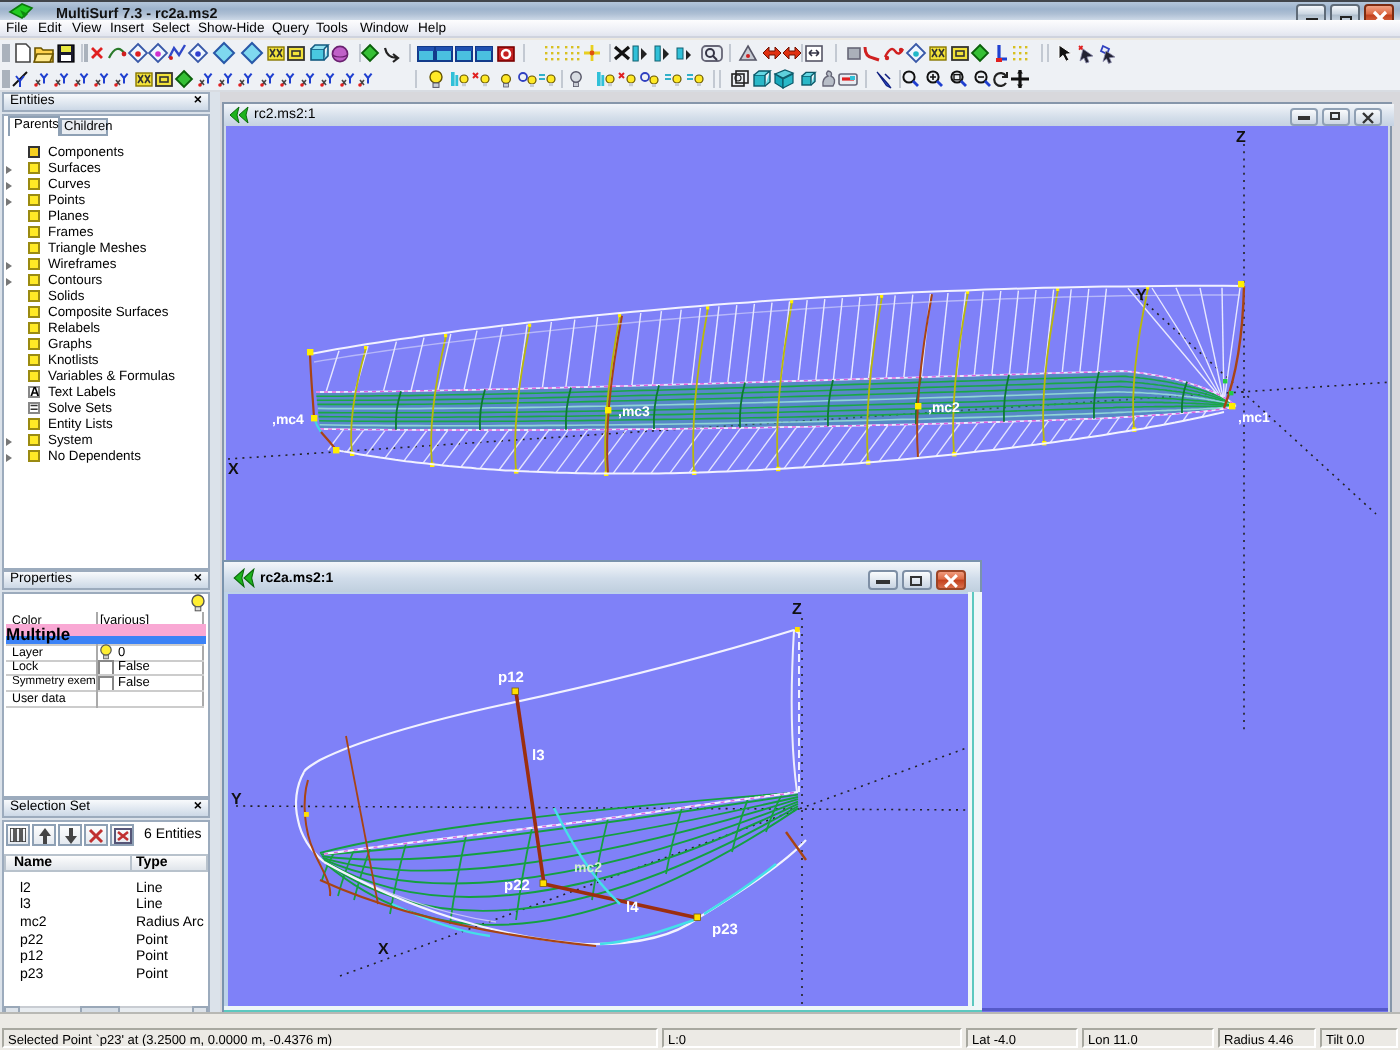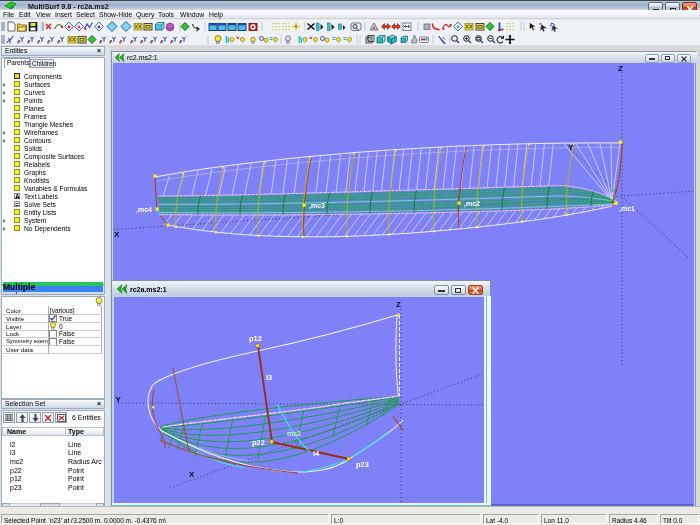--- a/index.html
+++ b/index.html
@@ -41,21 +41,21 @@
 </style>
 </head>
 <body>
 <div id="app">
 
   <div id="titlebar"></div>
   <svg class="abs" style="left:3px;top:1px" width="22" height="9" viewBox="0 0 22 9">
     <path d="M2 5 L8 1 L13 3 L8 8 Z" fill="#22cc22" stroke="#0a7a0a" stroke-width="0.8"></path>
     <path d="M7 4 L11 6 L9 8 Z" fill="#0e8a0e"></path>
   </svg>
-  <div id="title-text">MultiSurf 9.8 - rc2a.ms2</div>
+  <div id="title-text">MultiSurf 7.3 - rc2a.ms2</div>
   <div class="wbtn" style="left:648px">
       <span class="glyph" style="top:6px"></span>
     </div>
   <div class="wbtn" style="left:665px">
       <span class="glyph" style="width:6px;height:4px;border:1px solid #222;background:none"></span>
     </div>
   <div class="wbtn" id="btn-close" style="left:682px">
     <svg class="abs" style="left:3px;top:2px" width="8" height="8" viewBox="0 0 8 8">
         <path d="M1 1 L7 7 M7 1 L1 7" stroke="#fff" stroke-width="1.6"></path>
       </svg>
@@ -683,21 +683,21 @@
       <span class="tlabel">System</span>
     </div>
   <div class="treerow" style="top:224.5px;width:108px">
       <span class="arrow"></span>
       <span class="tico"></span>
       <span class="tlabel">No Dependents</span>
     </div>
 
   <div class="caption" style="top:285px">Properties<span class="x">×</span></div>
   <div class="panelbody" style="top:296px;height:103px"></div>
-  <div class="abs" style="left:3px;top:282px;width:100px;height:10px;font-size:8.5px;font-weight:bold;border-bottom:6px solid #3b82f6;background:#22c55e;z-index:2">Multiple</div>
+  <div class="abs" style="left:3px;top:312px;width:100px;height:10px;font-size:8.5px;font-weight:bold;border-bottom:4px solid #3b82f6;background:#f9a8d4;z-index:2">Multiple</div>
   <svg class="abs" style="left:95px;top:297px;z-index:3" width="8" height="9" viewBox="0 0 8 9">
     <circle cx="4" cy="3.5" r="3" fill="#ffee33" stroke="#555" stroke-width="0.7"></circle>
       <rect x="2.6" y="6.4" width="2.8" height="2" fill="#ddd" stroke="#555" stroke-width="0.5"></rect>
   </svg>
   <div id="props"></div>
   <div class="abs" style="left:3px;top:306px;width:99px;height:48px;background:#fff;border-right:1px solid #aaa"></div>
   <div class="abs" style="left:6px;top:307.0px;font-size:6.2px;color:#000;white-space:nowrap">Color</div>
   <div class="abs" style="left:50px;top:307.0px;font-size:6.5px;color:#000">[various]</div>
   <div class="abs" style="left:3px;top:314.0px;width:99px;height:1px;background:#ccc"></div>
   <div class="abs" style="left:6px;top:314.8px;font-size:6.2px;color:#000;white-space:nowrap">Visible</div>

